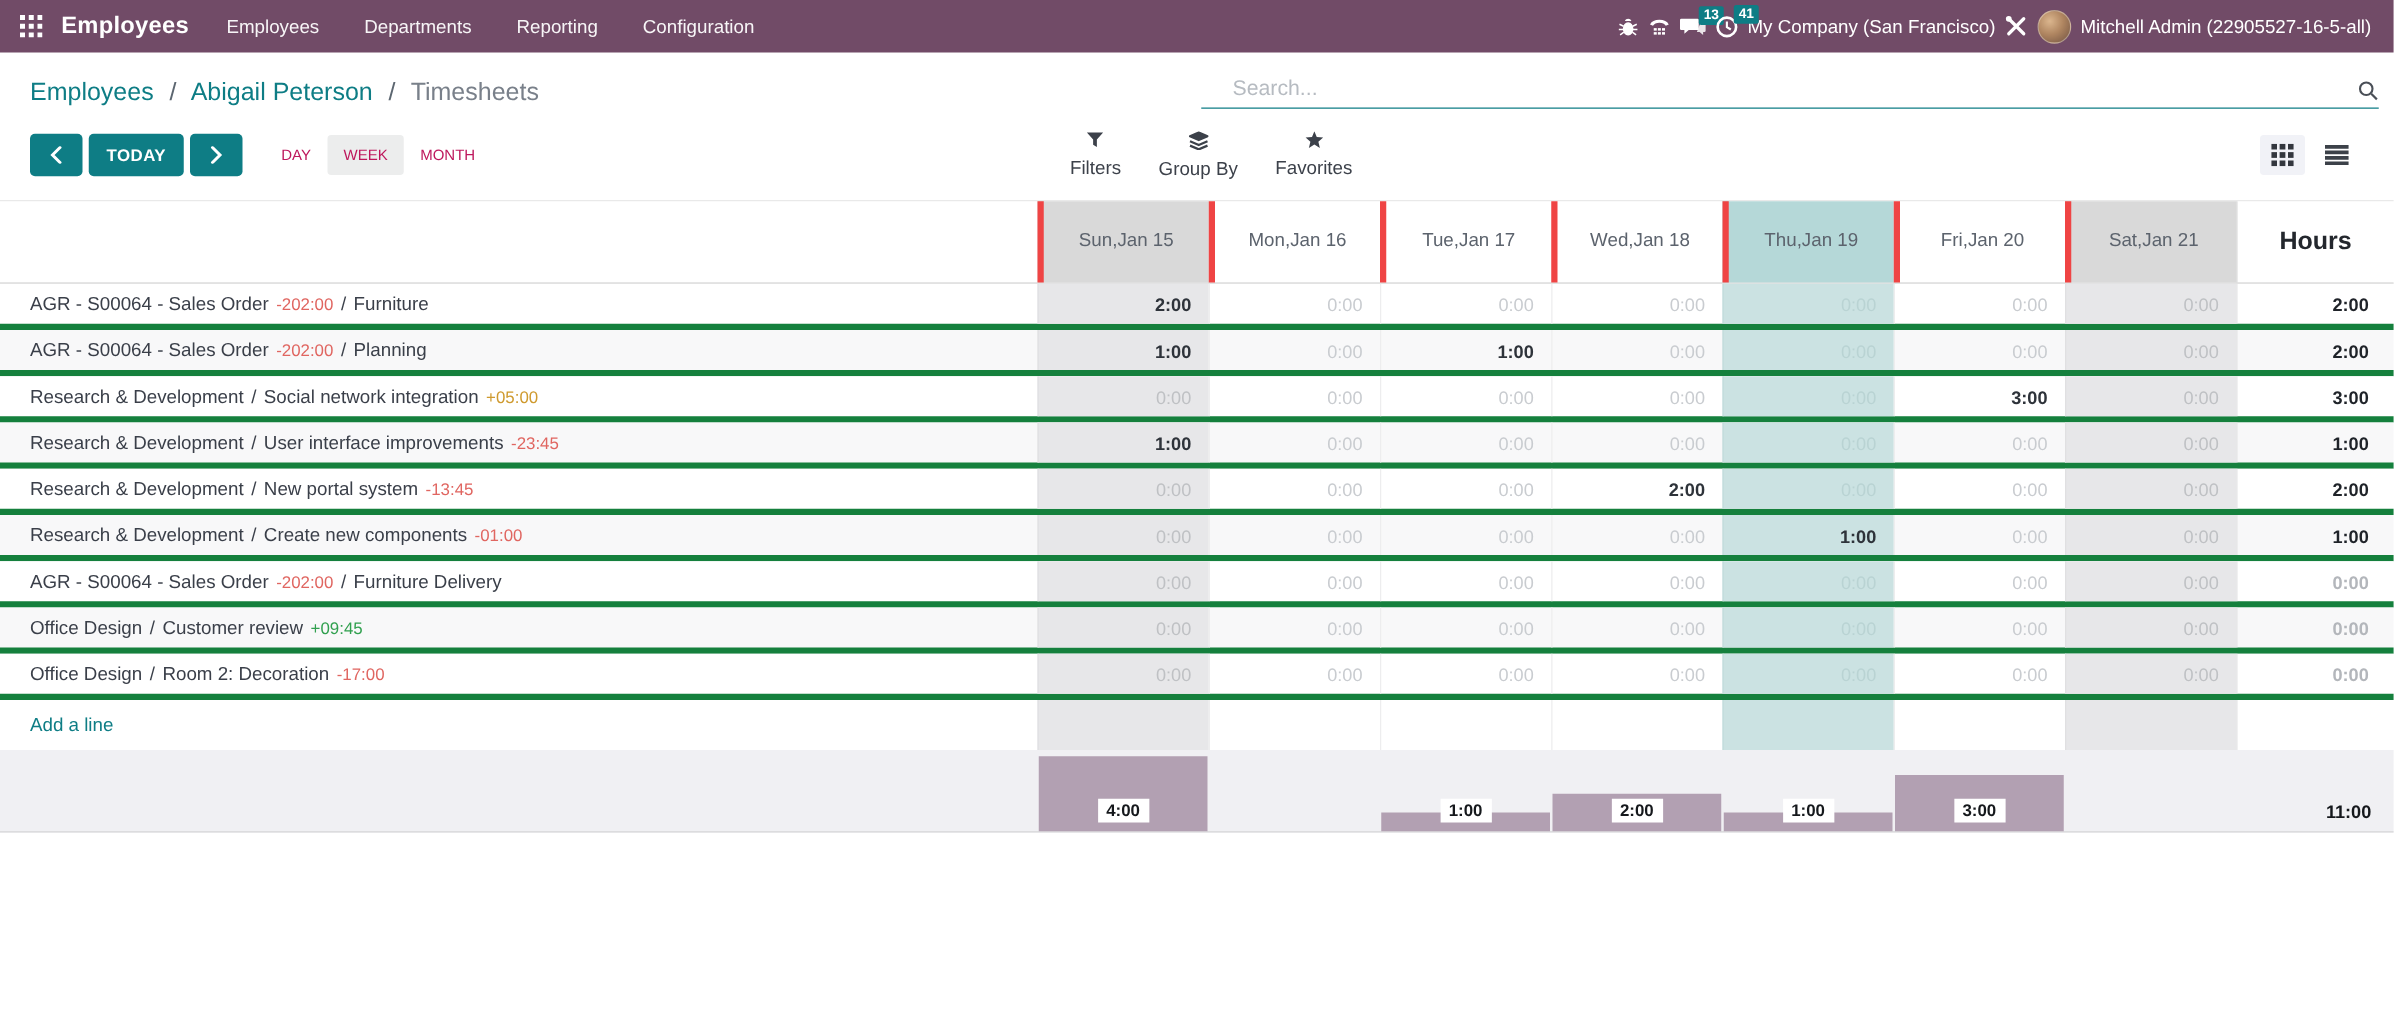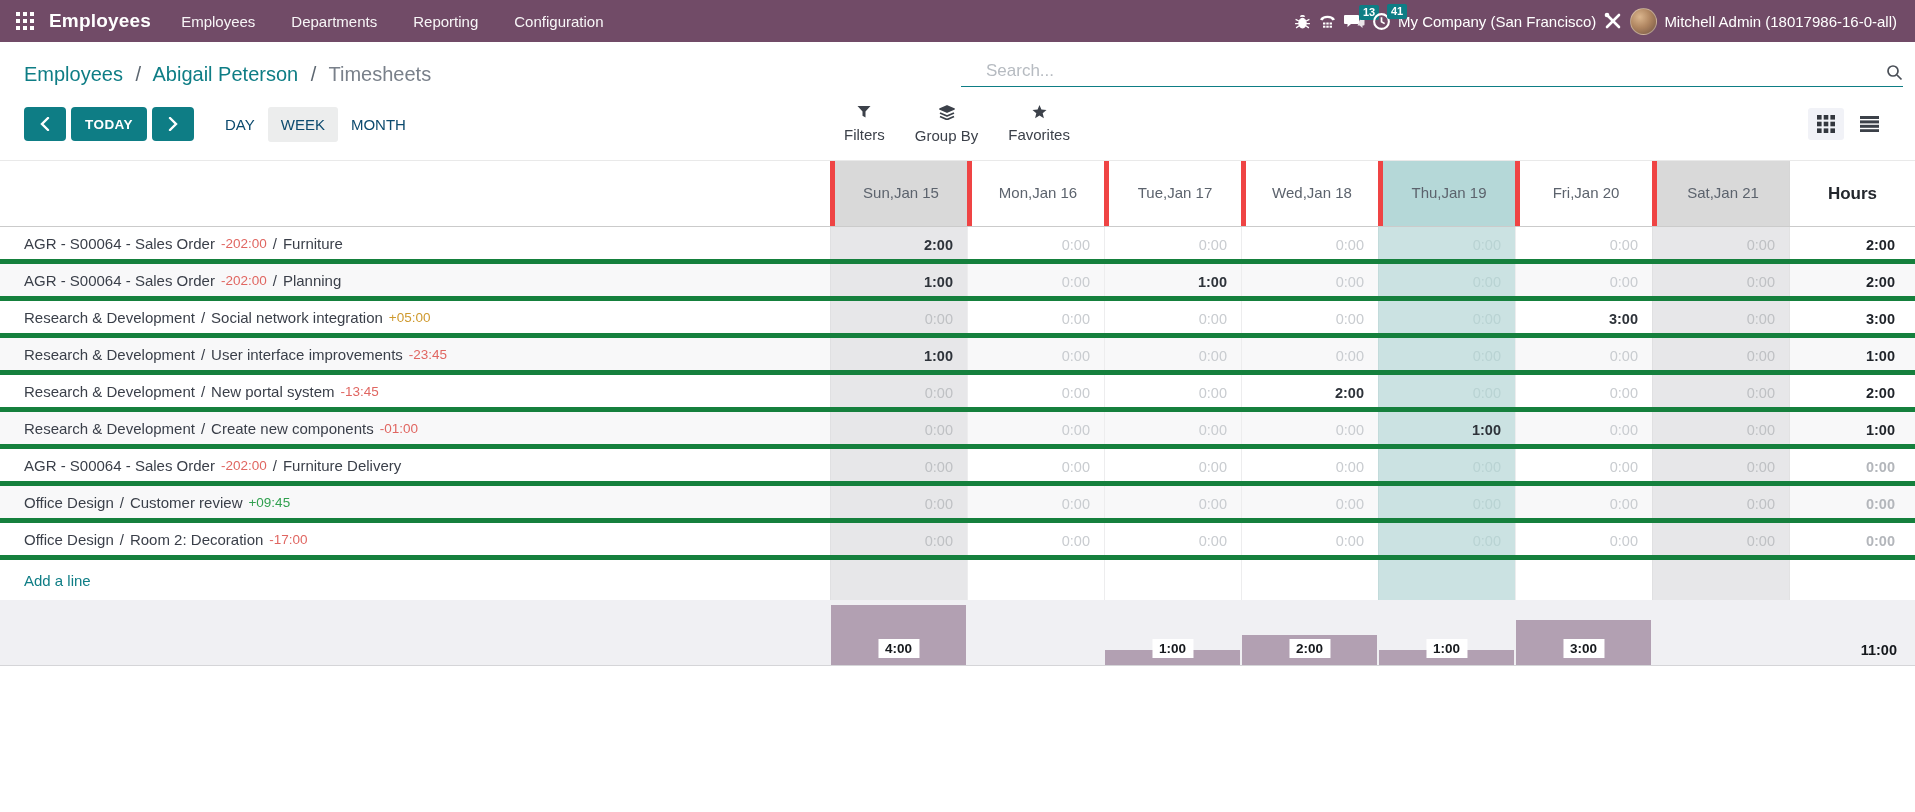--- a/index.html
+++ b/index.html
@@ -27,48 +27,48 @@
   .breadcrumb { font-size:20px; white-space:nowrap; }
   .breadcrumb .bc-link { color:var(--teal); cursor:pointer; }
   .breadcrumb .bc-sep { color:#5c6670; padding:0 7px; }
   .breadcrumb .bc-current { color:#79808a; }
   .search-wrap { margin-left:auto; width:942px; display:flex; align-items:flex-end;
     border-bottom:1px solid var(--teal); padding-bottom:5px; }
   .search-input { border:none; outline:none; flex:1; font-size:17px;
     font-family:"Liberation Sans",sans-serif; color:#333; background:transparent;margin-left:25px; }
   .search-input::placeholder { color:#b6bbc1; }
 
-  .cp-row-b { height:48px; display:flex; align-items:center; margin-bottom:12px; }
+  .cp-row-b { height:48px; display:flex; align-items:center; margin-bottom:12px;gap:12px; }
   .cp-left { flex:0 0 830px; display:flex; align-items:center; padding-left:24px; }
   .btn-teal { background:var(--teal); border:none; color:#fff; height:34px; border-radius:4px;
     display:flex; align-items:center; justify-content:center; cursor:pointer;
     font-family:"Liberation Sans",sans-serif; }
   .btn-arrow { width:42px; }
   .btn-today { width:76px; font-size:13.5px; font-weight:700; letter-spacing:.4px; margin:0 5px; }
   .range-switch { display:flex; margin-left:18px; }
-  .range-item { padding:9px 13px; font-size:15px; color:#0c4a6e; cursor:pointer; border-radius:3px; }
+  .range-item { padding:9px 13px; font-size:12px; color:#be185d; cursor:pointer; border-radius:3px; }
   .range-item.active { background:#eceded; }
   .cp-right { flex:1; display:flex; align-items:center; padding:0 28px 0 14px; }
   .filters-bar { display:flex; gap:30px; }
   .fb-item { display:flex; align-items:center; gap:7px; font-size:15px; color:#3c414a; cursor:pointer;flex-direction:column; }
   .view-switcher { margin-left:auto; display:flex; gap:7px; }
   .vs-btn { width:36px; height:32px; display:flex; align-items:center; justify-content:center;
     border-radius:3px; cursor:pointer; }
   .vs-btn.active { background:#f1f2f7; }
 
   
   .header-row { display:flex; height:67px; border-top:1px solid #e9e9e9; border-bottom:1px solid #cbcbcb; }
   .label-head { flex:0 0 830px; }
   .day-head { flex:0 0 137px; display:flex; flex-direction:row; align-items:center;
     justify-content:center; font-size:15px; color:#5c636d; line-height:1.5;
     border-left:5px solid #ef4444; }
   .day-head.shade-gray { background:#d9d9d9; }
   .day-head.shade-teal { background:#b5d8d8; }
   .hours-head { flex:1; display:flex; align-items:center; justify-content:center;
-    font-size:17px; font-weight:700; color:#23272d; border-left:1px solid #d6d6d6; }
+    font-size:20px; font-weight:700; color:#23272d; border-left:1px solid #d6d6d6; }
 
   .t-row { display:flex; height:37px; border-bottom:5px solid #15803d; background:#fff; }
   .t-row.alt { background:#f8f8f9; }
   .label-cell { flex:0 0 830px; display:flex; align-items:center; padding-left:24px;
     font-size:15px; color:#3a3f49; white-space:nowrap; }
   .label-cell .seg { margin-right:6px; }
   .delta { font-size:13.5px; }
   .c-red { color:var(--red); }
   .c-orange { color:var(--orange); }
   .c-green { color:var(--green); }
@@ -173,21 +173,21 @@
     <span>
       <svg width="20" height="20" viewBox="0 0 20 20">
           <g stroke="#fff" stroke-width="2.6" stroke-linecap="round">
         <path d="M4 4 L16 16"></path>
             <path d="M16 4 L4 16"></path>
       </g>
           <circle cx="4" cy="4" r="2.3" fill="#fff"></circle>
         </svg>
     </span>
     <span class="avatar"></span>
-    <span class="nav-user">Mitchell Admin (18017986-16-0-all)</span>
+    <span class="nav-user">Mitchell Admin (22905527-16-5-all)</span>
   </div>
 </div>
 
 <div class="cp-row-a">
   <div class="breadcrumb">
     <span class="bc-link">Employees</span>
     <span class="bc-sep">/</span>
     <span class="bc-link">Abigail Peterson</span>
     <span class="bc-sep">/</span>
     <span class="bc-current">Timesheets</span>

